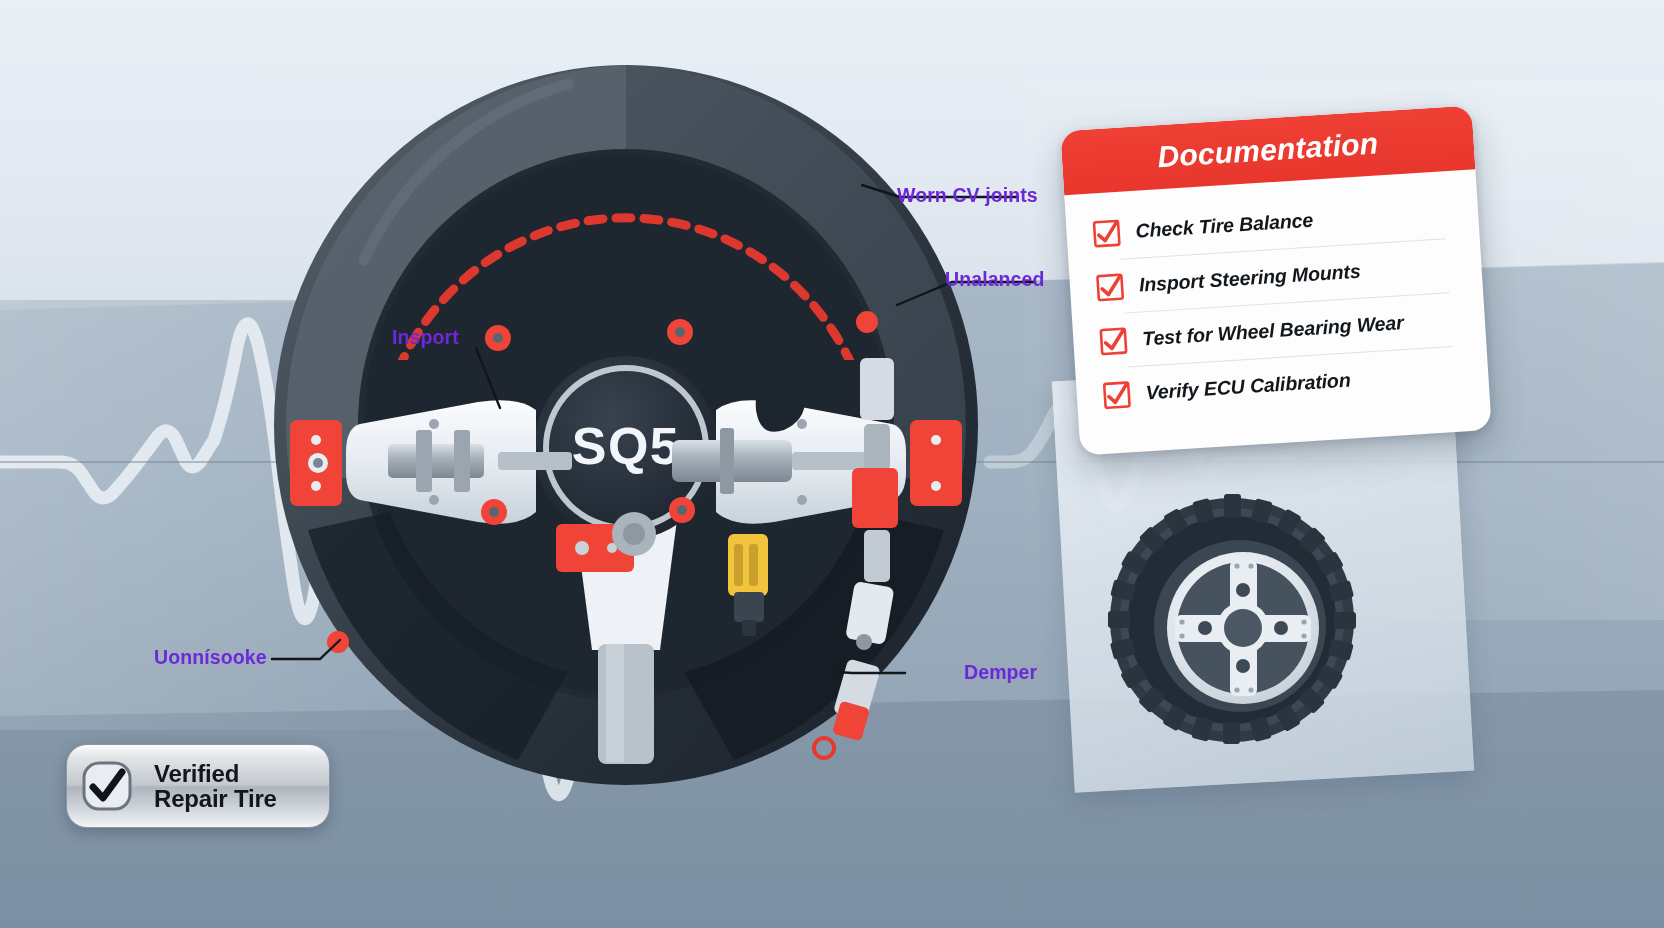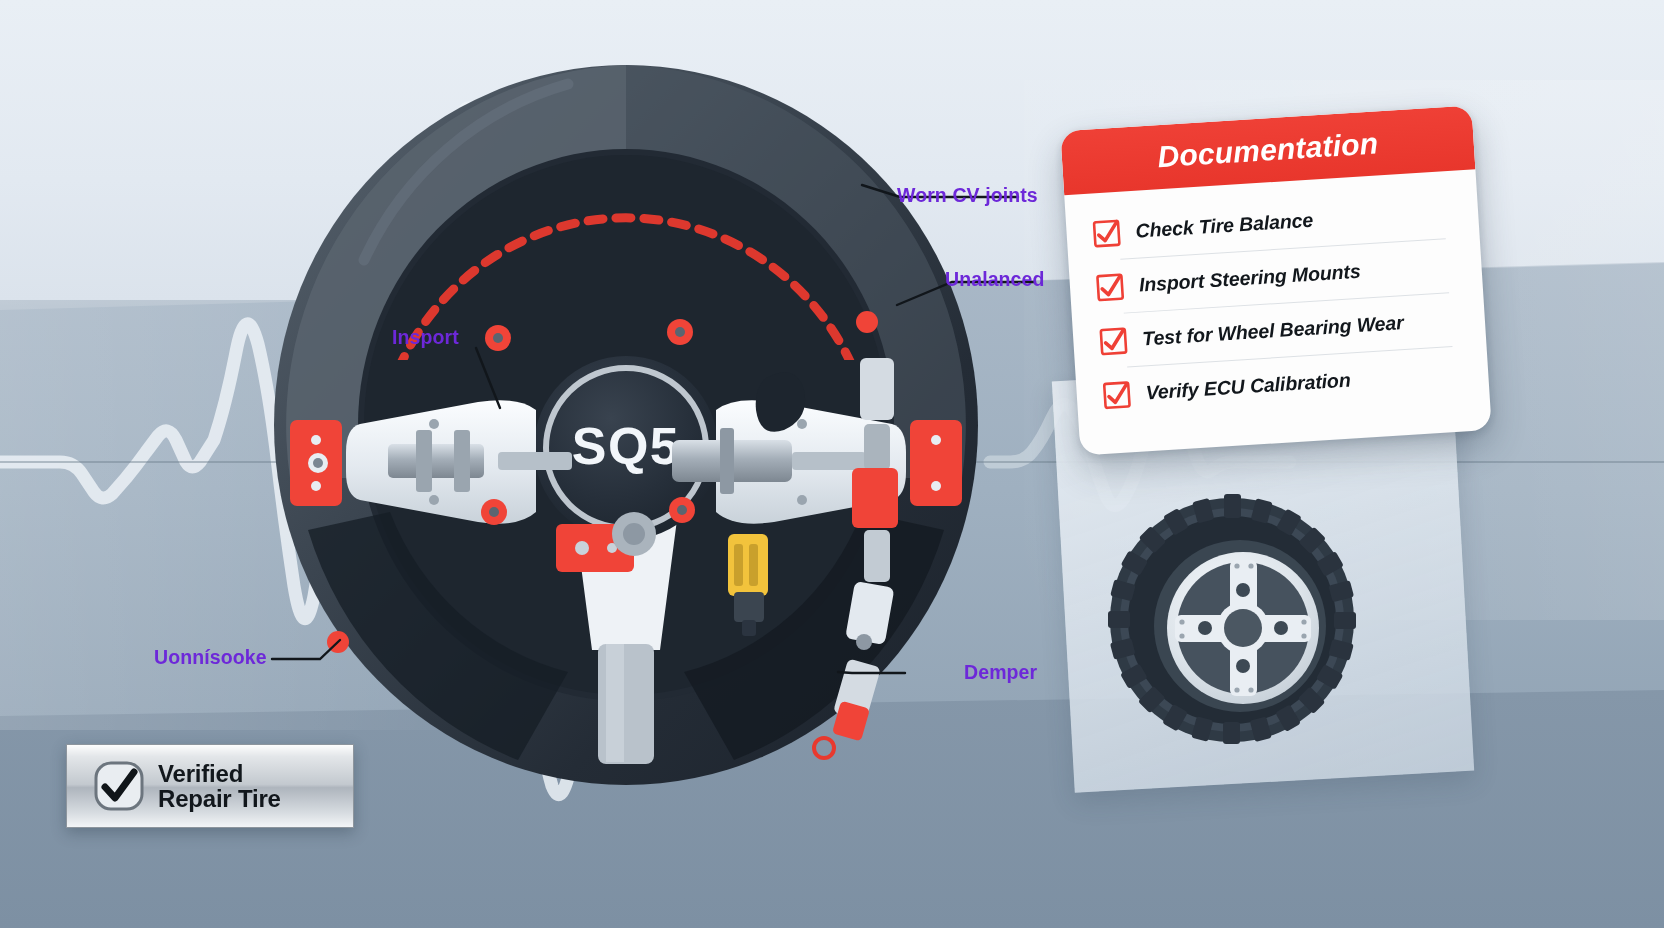--- a/index.html
+++ b/index.html
@@ -64,25 +64,25 @@
 
   
   .tire-panel{position:absolute;left:1063px;top:370px;width:400px;height:412px;
     transform:rotate(-3.2deg);transform-origin:center center;
     background:linear-gradient(165deg,rgba(233,239,245,.92),rgba(205,216,227,.80));
     box-shadow:0 10px 26px rgba(40,55,72,.16);}
   .tire-svg{position:absolute;left:1104px;top:468px;width:270px;height:300px;}
 
   
   .badge{position:absolute;left:66px;top:744px;width:234px;height:82px;
-    border-radius:0;
+    border-radius:21px;
     background:linear-gradient(180deg,#fdfdfd 0%,#e3e6e9 14%,#c3c9cf 48%,#aeb5bd 52%,#d6dbe0 82%,#f3f5f7 100%);
     border:1.5px solid #8d959d;
     box-shadow:0 5px 14px rgba(30,45,60,.30);
-    display:flex;align-items:center;gap:13px;padding:0 26px;}
+    display:flex;align-items:center;gap:21px;padding:0 14px;}
   .badge-check{width:52px;height:52px;flex:0 0 52px;position:relative;}
   .badge-txt{display:flex;flex-direction:column;line-height:1.06;}
   .badge-l1,.badge-l2{font-size:24px;font-weight:700;color:#12171c;letter-spacing:-.2px;}
 </style>
 </head>
 <body>
 
 <div id="stage">
 
   <div class="bg-base"></div>

